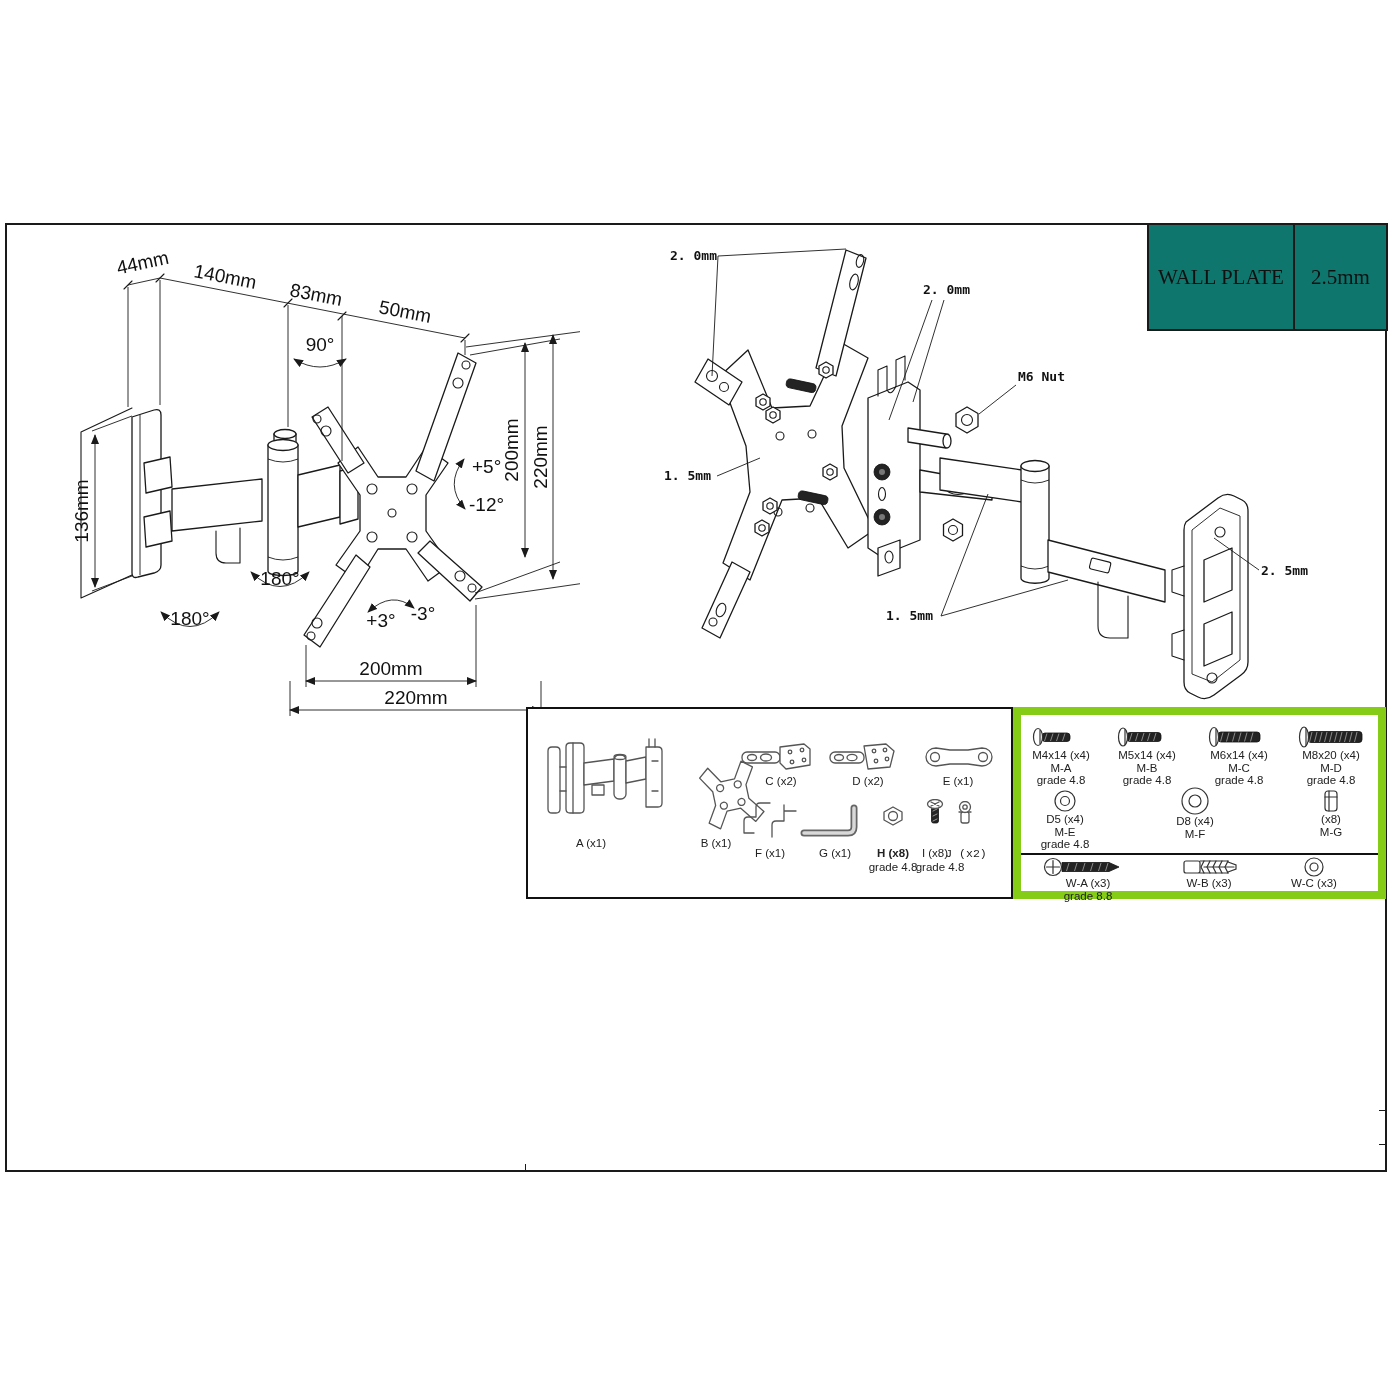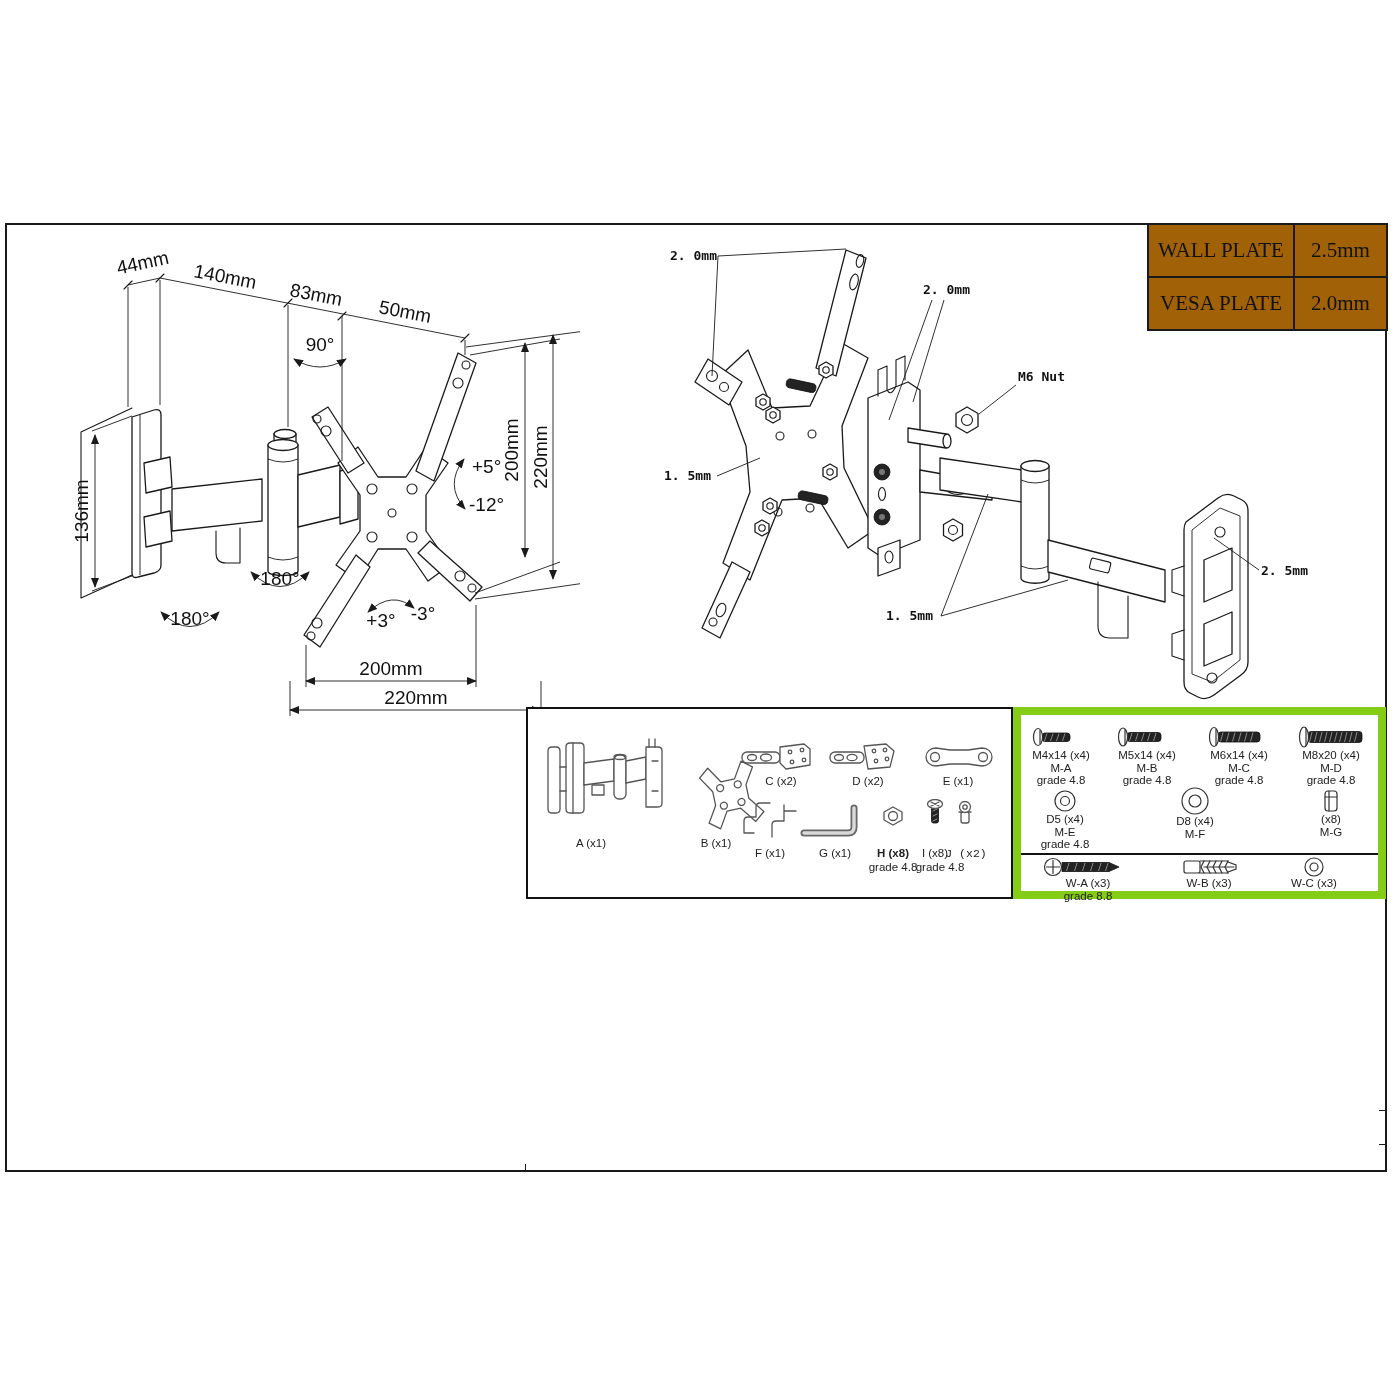--- a/index.html
+++ b/index.html
@@ -1,21 +1,21 @@
 <!DOCTYPE html>
 <html><head>
 <meta charset="utf-8">
 <style>
   html,body{margin:0;padding:0;background:#fff;}
   body{width:1400px;height:1400px;position:relative;font-family:"Liberation Sans",sans-serif;overflow:hidden;}
   .abs{position:absolute;}
   .sheet-frame{left:5px;top:223px;width:1382px;height:949px;border:2px solid #1a1a1a;box-sizing:border-box;background:#fff;}
   .fold{background:#1a1a1a;}
   
-  .spec-table{left:1147px;top:223px;width:241px;height:108px;border:2px solid #1a1a1a;box-sizing:border-box;display:flex;flex-direction:column;background:#a16207;font-family:"Liberation Serif",serif;font-size:21px;color:#111;}
+  .spec-table{left:1147px;top:223px;width:241px;height:108px;border:2px solid #1a1a1a;box-sizing:border-box;display:flex;flex-direction:column;background:#0f766e;font-family:"Liberation Serif",serif;font-size:21px;color:#111;}
   .spec-row{flex:1;display:flex;border-bottom:2px solid #1a1a1a;}
   .spec-row:last-child{border-bottom:none;}
   .spec-cell{display:flex;align-items:center;justify-content:center;}
   .spec-label{width:144px;border-right:2px solid #1a1a1a;}
   .spec-value{flex:1;}
   
   .part{stroke:#1a1a1a;fill:#fff;stroke-width:1.3;stroke-linejoin:round;stroke-linecap:round;}
   .ln{stroke:#1a1a1a;fill:none;stroke-width:1.1;stroke-linejoin:round;stroke-linecap:round;}
   .thin{stroke:#1a1a1a;fill:none;stroke-width:0.9;}
   .dk{fill:#232323;stroke:#111;stroke-width:0.8;}
@@ -42,24 +42,20 @@
   <div class="abs sheet-frame"></div>
   <div class="abs fold" style="left:525px;top:1164px;width:1px;height:7px;"></div>
   <div class="abs fold" style="left:1379px;top:1110px;width:7px;height:1px;"></div>
   <div class="abs fold" style="left:1379px;top:1144px;width:7px;height:1px;"></div>
 
   <div class="abs spec-table">
     <div class="spec-row">
       <div class="spec-cell spec-label">WALL PLATE</div>
       <div class="spec-cell spec-value">2.5mm</div>
     </div>
-    <div class="spec-row">
-      <div class="spec-cell spec-label">VESA PLATE</div>
-      <div class="spec-cell spec-value">2.0mm</div>
-    </div>
   </div>
 
   <svg class="abs" style="left:20px;top:235px;" width="560" height="500" viewBox="0 0 560 500">
     <defs>
       <marker id="arrA" markerWidth="11" markerHeight="9" refX="9" refY="4" orient="auto-start-reverse" markerUnits="userSpaceOnUse">
         <path d="M0 0 L10 4 L0 8 Z" fill="#1a1a1a"></path>
       </marker>
     </defs>
 
     <g>

